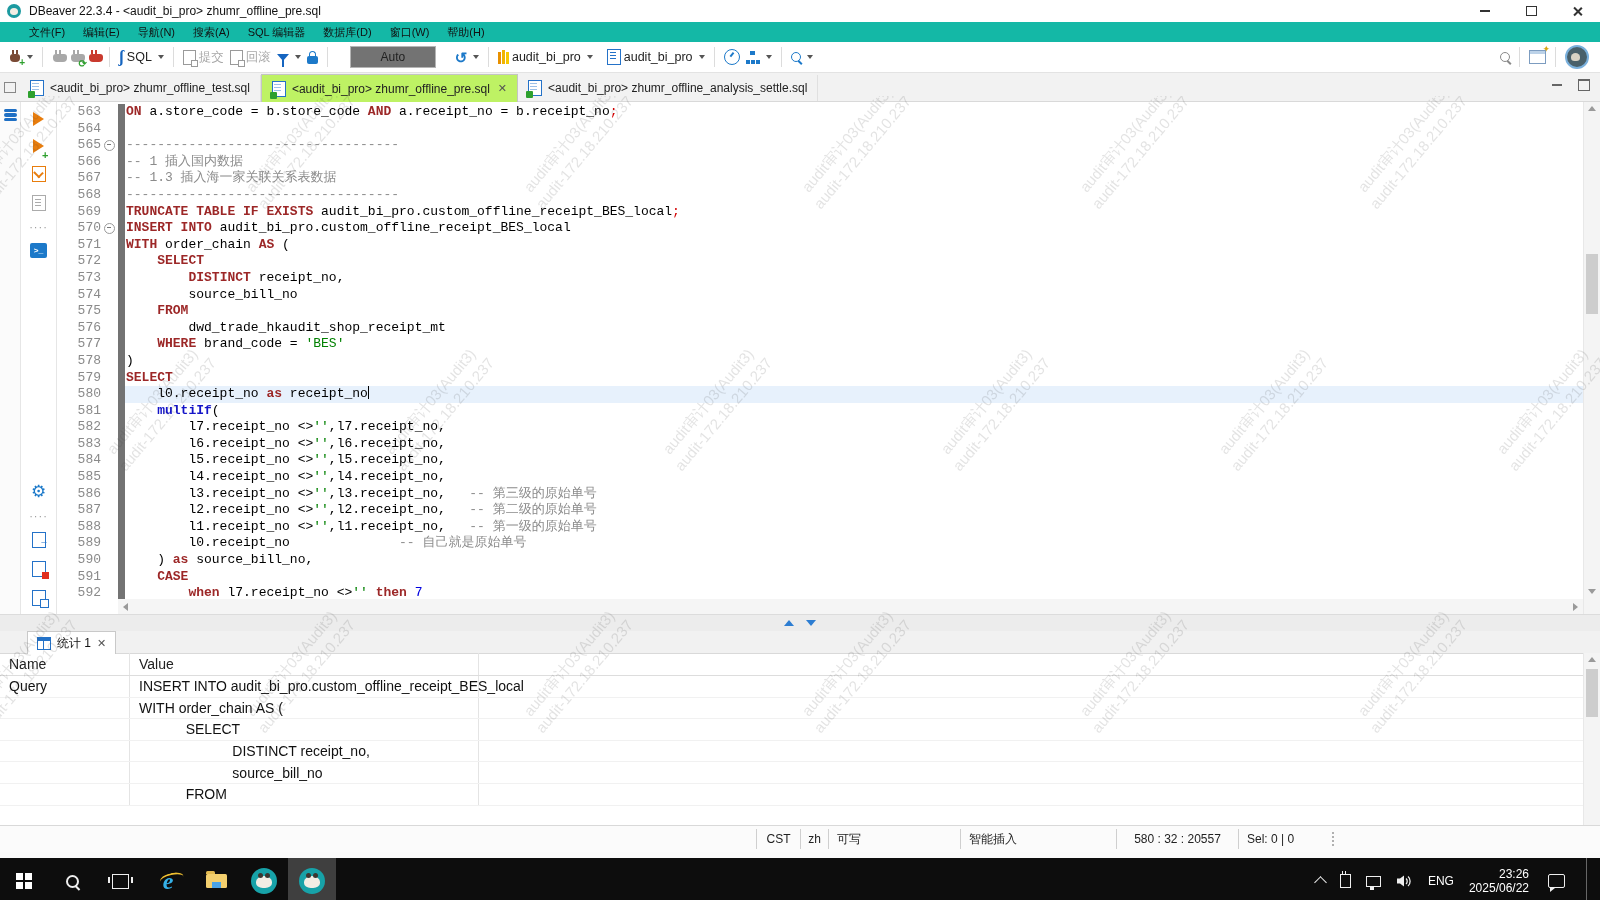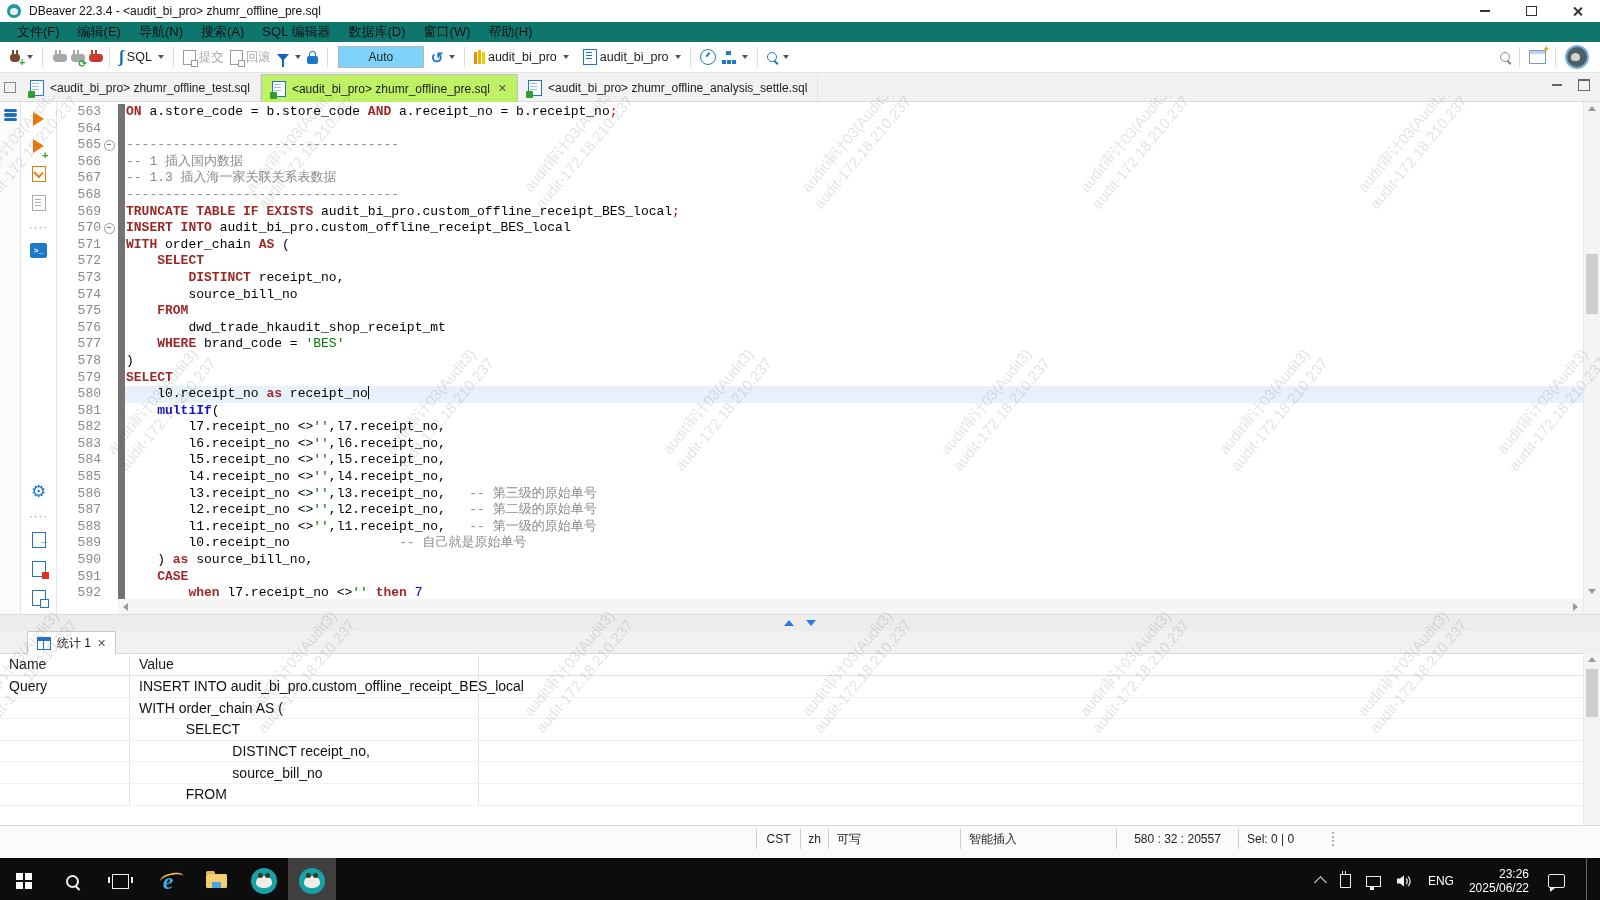--- a/index.html
+++ b/index.html
@@ -12,30 +12,30 @@
   .app-icon::after{content:"";position:absolute;left:3px;top:4px;width:8px;height:7px;background:#f2ede4;border-radius:50% 50% 45% 45%;}
   .win-btns{margin-left:auto;display:flex;height:100%;}
   .win-btn{width:46px;display:flex;align-items:center;justify-content:center;}
   .ic-min{width:10px;height:1.6px;background:#333;}
   .ic-max{width:9px;height:8px;border:1.4px solid #333;}
   .ic-close{position:relative;width:11px;height:11px;}
   .ic-close::before,.ic-close::after{content:"";position:absolute;left:5px;top:0;width:1.6px;height:11px;background:#333;}
   .ic-close::before{transform:rotate(45deg);} .ic-close::after{transform:rotate(-45deg);}
 
   
-  .menubar{height:20px;display:flex;align-items:center;font-size:13px;color:#111;padding-left:8px;background:#0f766e;}
+  .menubar{height:20px;display:flex;align-items:center;font-size:11px;color:#111;padding-left:20px;background:#14b8a6;}
   .menu-item{padding:0 9px;white-space:nowrap;}
 
   
   .toolbar{height:30px;display:flex;align-items:center;background:#fff;border-bottom:1px solid #e3e3e3;padding-left:6px;font-size:12.5px;color:#222;}
   .tb-sep{width:1px;height:20px;background:#dcdcdc;margin:0 6px;flex:none;}
   .tb-btn{display:flex;align-items:center;gap:3px;padding:0 3px;flex:none;white-space:nowrap;}
   .dd{width:0;height:0;border-left:3.5px solid transparent;border-right:3.5px solid transparent;border-top:4px solid #555;margin:0 3px;flex:none;}
   .grayed{color:#a8a8a8;}
-  .combo{width:84px;height:20px;border:1px solid #b5b5b5;display:flex;align-items:center;justify-content:center;font-size:12px;background:#7dd3fc;margin:0 4px;}
+  .combo{width:84px;height:20px;border:1px solid #b5b5b5;display:flex;align-items:center;justify-content:center;font-size:12px;background:#737373;margin:0 16px;}
   
   .plug{position:relative;width:12px;height:14px;flex:none;}
   .plug::before{content:"";position:absolute;left:1px;top:4px;width:10px;height:8px;border-radius:3px 3px 4px 4px;background:#7a4a35;}
   .plug::after{content:"";position:absolute;left:3px;top:0;width:2px;height:4px;background:#7a4a35;box-shadow:4px 0 0 #7a4a35;}
   .plug.gray::before,.plug.gray::after{background:#a8a8a8;box-shadow:4px 0 0 #a8a8a8;}
   .plug.red::before,.plug.red::after{background:#c93a2e;box-shadow:4px 0 0 #c93a2e;}
   .badge-plus{position:absolute;right:-4px;bottom:-3px;color:#2ea02e;font-size:10px;font-weight:bold;line-height:8px;}
   .badge-sync{position:absolute;right:-5px;bottom:-4px;color:#2ea02e;font-size:10px;font-weight:bold;line-height:8px;}
   .sql-glyph{color:#1565c0;font-weight:bold;font-size:16px;font-family:"Liberation Serif",serif;line-height:14px;}
   .doc{position:relative;width:11px;height:13px;border:1.3px solid #9a9a9a;background:#fff;flex:none;}

